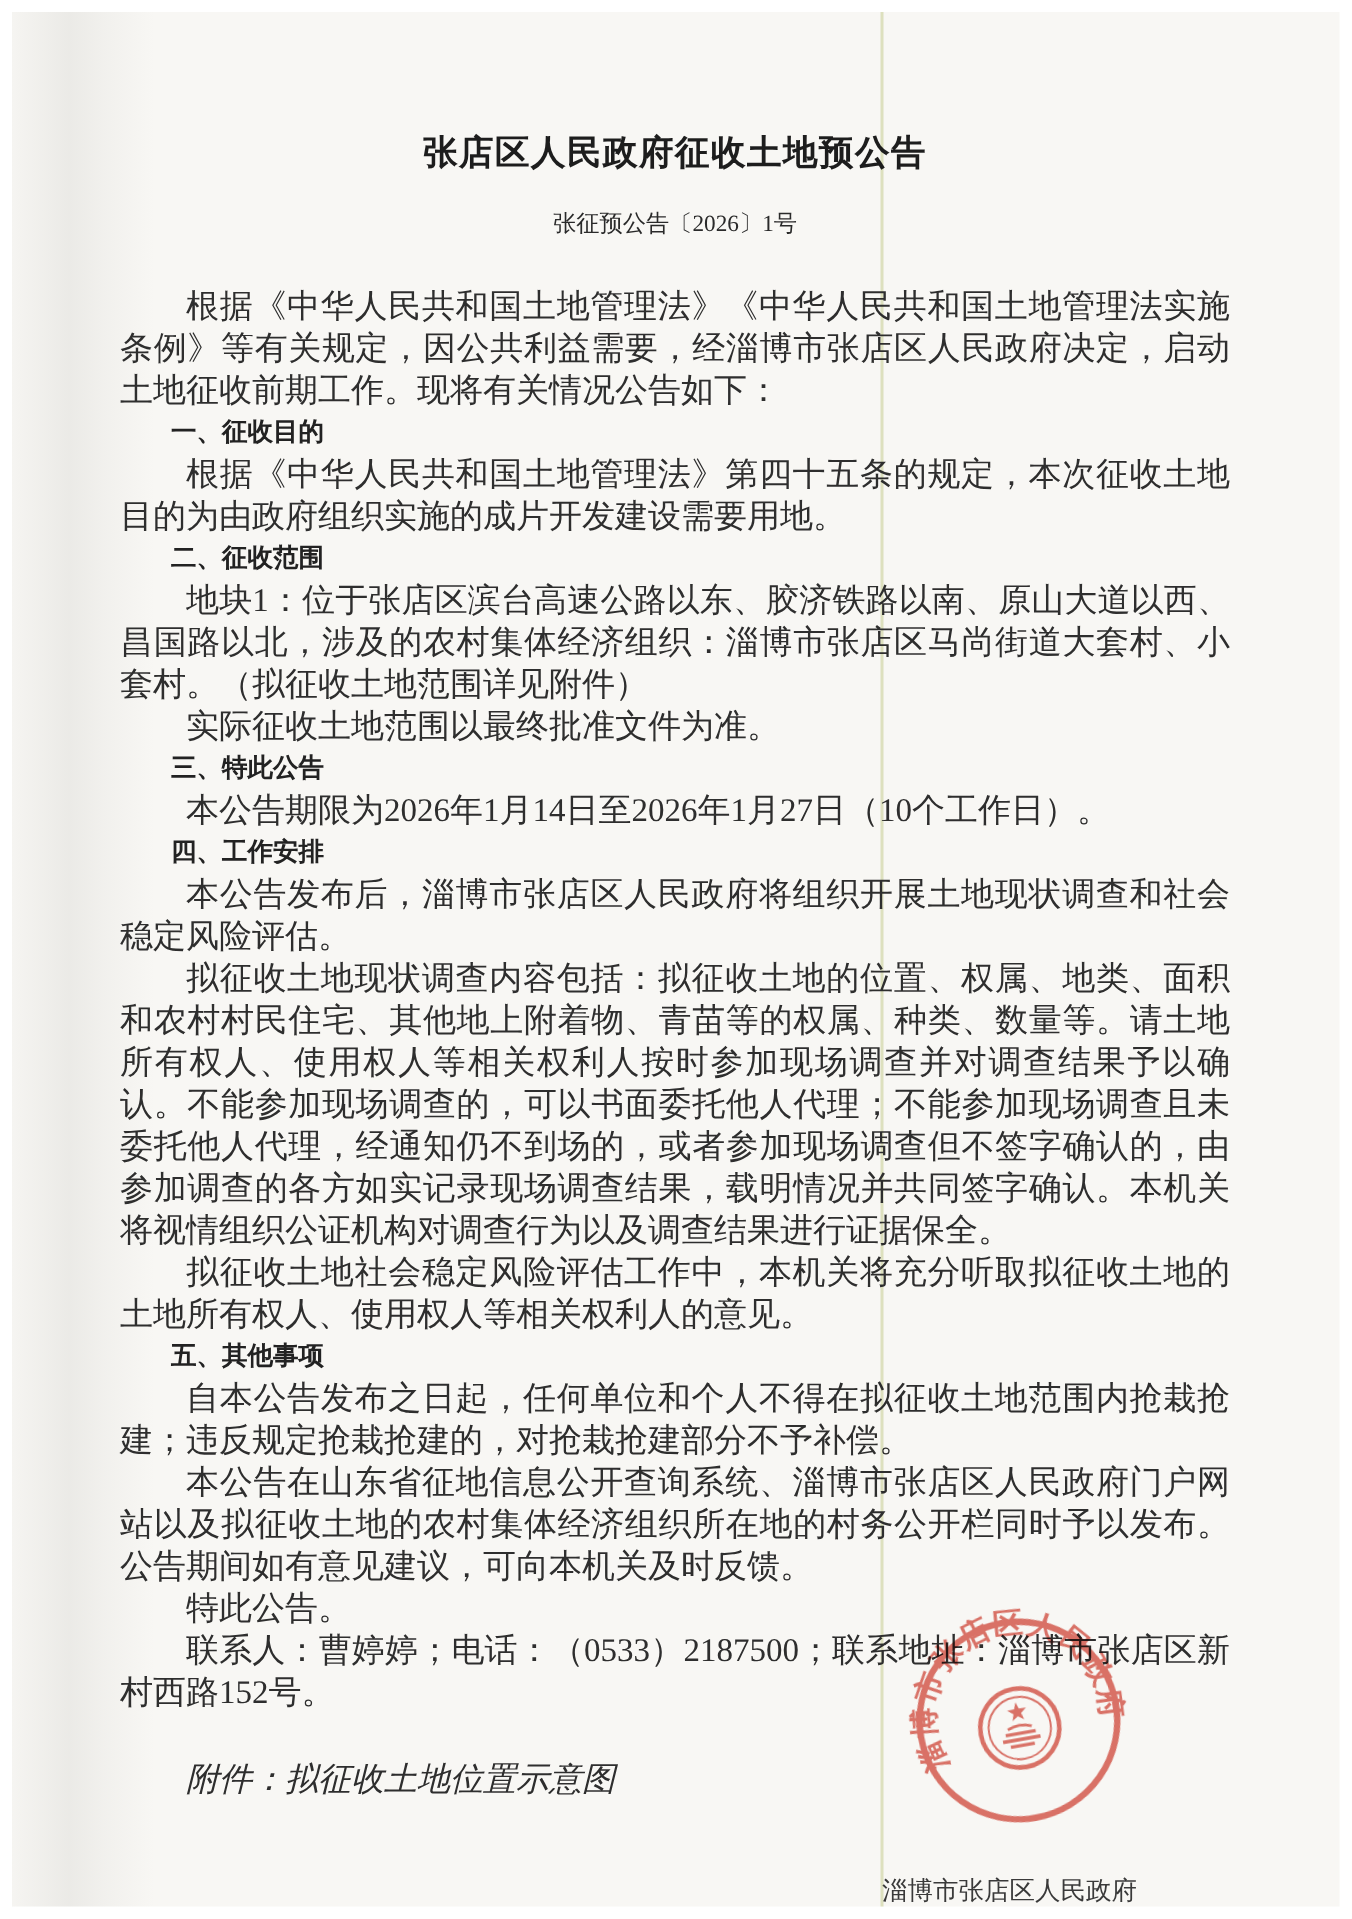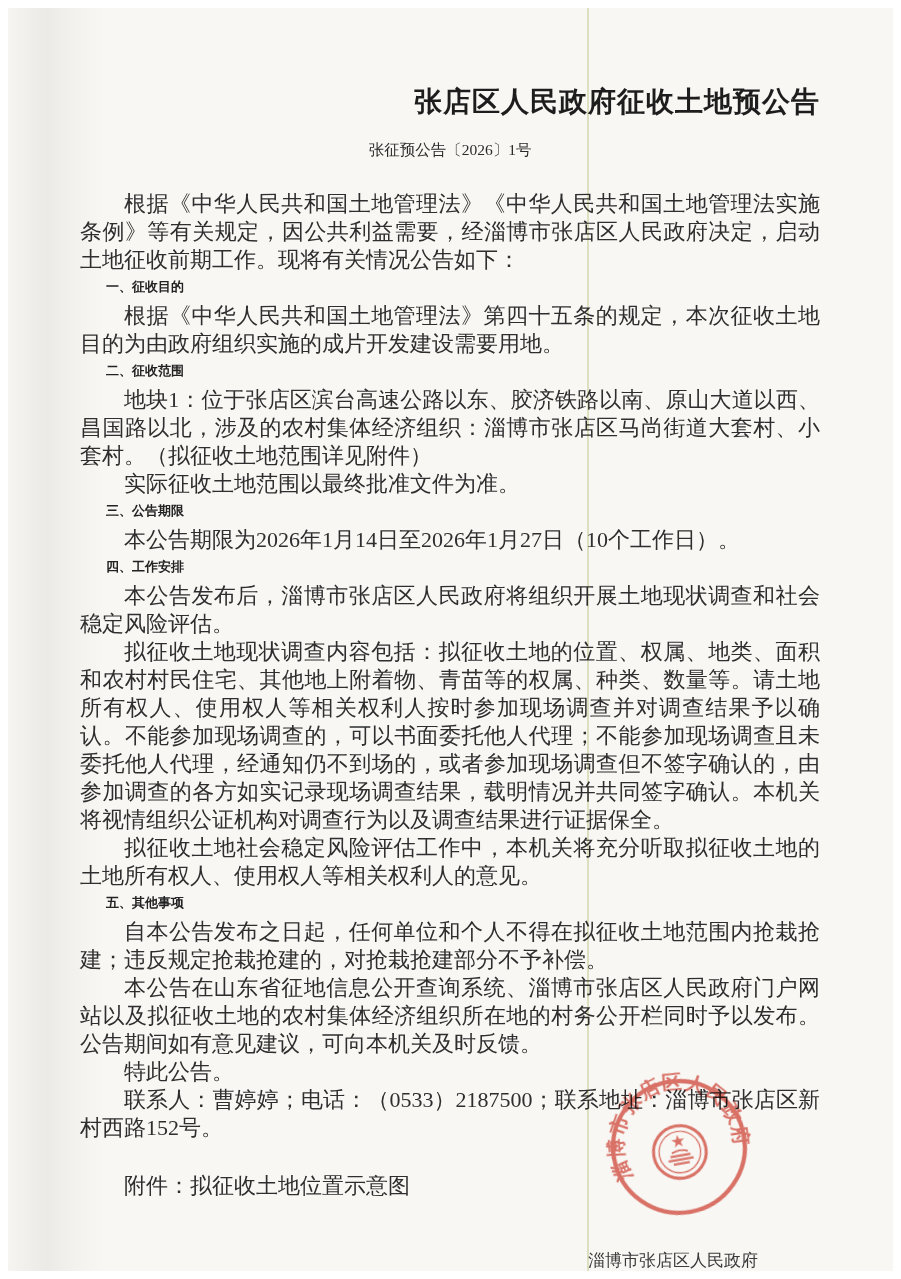--- a/index.html
+++ b/index.html
@@ -26,42 +26,42 @@
   .streak {
     position: absolute; left: 579px; top: 0; bottom: 0; width: 2px;
     background: rgba(198, 205, 146, 0.55);
     pointer-events: none;
   }
   .content {
     position: absolute; left: 72px; top: 78px; width: 740px;
     color: #2e2e2e;
   }
   .doc-title {
-    margin: 0; text-align: right;
-    font-size: 28px; line-height: 32px; font-weight: bold;
+    margin: 0; text-align: center;
+    font-size: 23px; line-height: 32px; font-weight: bold;
     letter-spacing: 1px; color: #1d1d1d;
     font-family: "Liberation Serif", serif;
   }
   .doc-number {
     margin-top: 21px; text-align: center;
     font-size: 15.5px; line-height: 22px; color: #2a2a2a;
   }
   .body-flow { margin-top: 29px; }
   .body-flow p, .body-flow h2 {
     margin: 0; font-size: 22px; line-height: 28px;
     text-indent: 2em; text-align: justify;
     word-break: break-all; color: #2e2e2e;
   }
   .body-flow h2 {
     font-weight: bold;
-    font-family: Liberation Mono, monospace;
-    color: #222222; font-size: 13px;
+    font-family: Liberation Serif, serif;
+    color: #222222; font-size: 17px;
   }
   p.contact-line { }
-  p.attachment-line { margin-top: 30px; }
+  p.attachment-line { margin-top: 30px; font-style: italic; }
   .signature-block {
     margin-top: 46px; margin-left: auto; margin-right: 62px;
     width: fit-content; text-align: center;
     font-size: 17px; line-height: 30px; color: #3a3a3a;
     position: relative; z-index: 1;
   }
   .stamp {
     position: absolute; left: 595px; top: 1063px;
     width: 152px; height: 152px;
     mix-blend-mode: multiply; opacity: 0.82;
@@ -86,21 +86,21 @@
       <div class="body-flow">
         <p>根据《中华人民共和国土地管理法》《中华人民共和国土地管理法实施条例》等有关规定，因公共利益需要，经淄博市张店区人民政府决定，启动土地征收前期工作。现将有关情况公告如下：</p>
 
         <h2>一、征收目的</h2>
         <p>根据《中华人民共和国土地管理法》第四十五条的规定，本次征收土地目的为由政府组织实施的成片开发建设需要用地。</p>
 
         <h2>二、征收范围</h2>
         <p>地块1：位于张店区滨台高速公路以东、胶济铁路以南、原山大道以西、昌国路以北，涉及的农村集体经济组织：淄博市张店区马尚街道大套村、小套村。（拟征收土地范围详见附件）</p>
         <p>实际征收土地范围以最终批准文件为准。</p>
 
-        <h2>三、公告期限</h2>
+        <h2>三、特此公告</h2>
         <p>本公告期限为2026年1月14日至2026年1月27日（10个工作日）。</p>
 
         <h2>四、工作安排</h2>
         <p>本公告发布后，淄博市张店区人民政府将组织开展土地现状调查和社会稳定风险评估。</p>
         <p>拟征收土地现状调查内容包括：拟征收土地的位置、权属、地类、面积和农村村民住宅、其他地上附着物、青苗等的权属、种类、数量等。请土地所有权人、使用权人等相关权利人按时参加现场调查并对调查结果予以确认。不能参加现场调查的，可以书面委托他人代理；不能参加现场调查且未委托他人代理，经通知仍不到场的，或者参加现场调查但不签字确认的，由参加调查的各方如实记录现场调查结果，载明情况并共同签字确认。本机关将视情组织公证机构对调查行为以及调查结果进行证据保全。</p>
         <p>拟征收土地社会稳定风险评估工作中，本机关将充分听取拟征收土地的土地所有权人、使用权人等相关权利人的意见。</p>
 
         <h2>五、其他事项</h2>
         <p>自本公告发布之日起，任何单位和个人不得在拟征收土地范围内抢栽抢建；违反规定抢栽抢建的，对抢栽抢建部分不予补偿。</p>
         <p>本公告在山东省征地信息公开查询系统、淄博市张店区人民政府门户网站以及拟征收土地的农村集体经济组织所在地的村务公开栏同时予以发布。公告期间如有意见建议，可向本机关及时反馈。</p>

